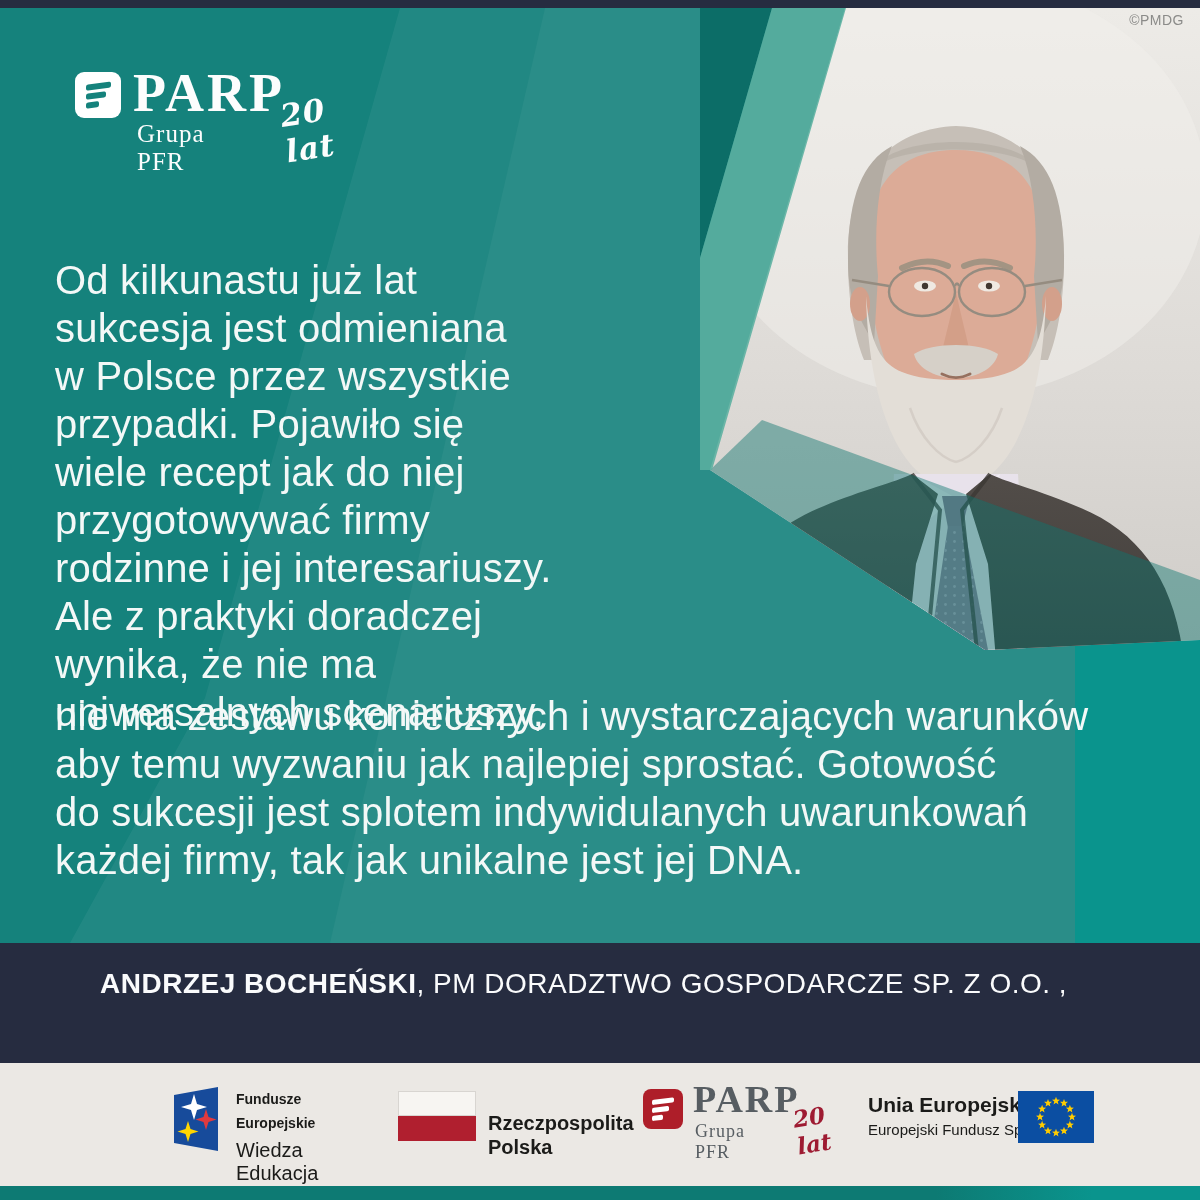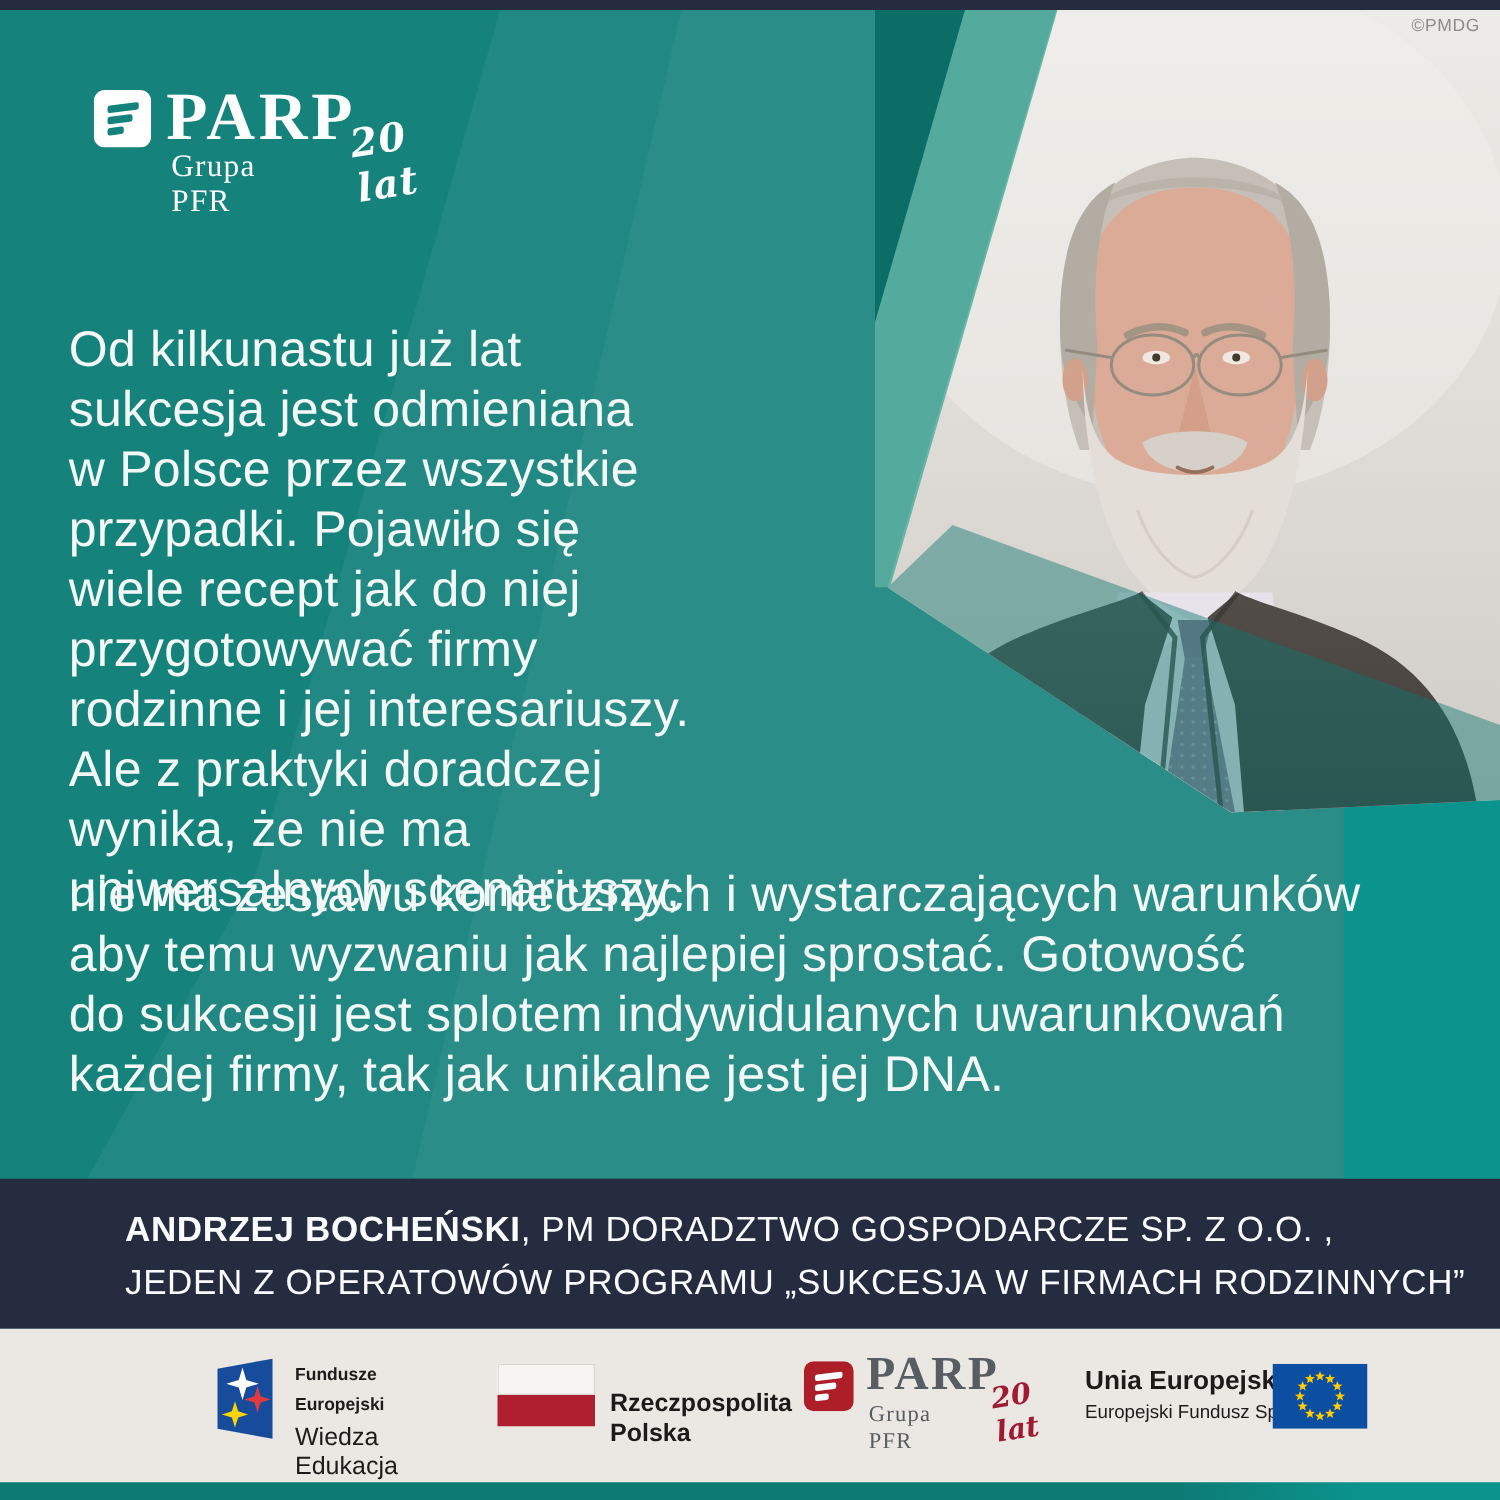--- a/index.html
+++ b/index.html
@@ -188,36 +188,35 @@
 wynika, że nie ma
 uniwersalnych scenariuszy,</div>
   <div class="quote quote-wide">nie ma zestawu koniecznych i wystarczających warunków
 aby temu wyzwaniu jak najlepiej sprostać. Gotowość
 do sukcesji jest splotem indywidulanych uwarunkowań
 każdej firmy, tak jak unikalne jest jej DNA.</div>
 
   <div class="attribution">
     <div class="attr-inner">
       <div><span class="attr-name">ANDRZEJ BOCHEŃSKI</span><span>, PM DORADZTWO GOSPODARCZE SP. Z O.O. ,</span></div>
-      <div>JEDEN Z OPERATOWÓW PROGRAMU „SUKCESJA W FIRMACH RODZINNYCH”</div>
     </div>
   </div>
 
   <div class="footer">
 
     <div class="fgroup fe-group">
       <svg class="fe-icon" viewBox="0 0 54 68">
         <polygon points="6,10 50,2 50,66 6,58" fill="#174B9B"></polygon>
         <path d="M26 9 L29 19 L39 22 L29 25 L26 35 L23 25 L13 22 L23 19 Z" fill="#FFFFFF"></path>
         <path d="M38 24 L40.5 32 L48.5 34.5 L40.5 37 L38 45 L35.5 37 L27.5 34.5 L35.5 32 Z" fill="#E03A3E"></path>
         <path d="M20 36 L22.5 44 L30.5 46.5 L22.5 49 L20 57 L17.5 49 L9.5 46.5 L17.5 44 Z" fill="#FFD500"></path>
       </svg>
       <div class="fe-text">
         <div>Fundusze</div>
-        <div>Europejski</div>
+        <div>Europejskie</div>
       </div>
       <div class="fe-sub">Wiedza Edukacja Rozwój</div>
     </div>
 
     <div class="fgroup pl-group">
       <div class="pl-flag">
         <div class="w"></div>
         <div class="r"></div>
       </div>
       <div class="pl-text">

